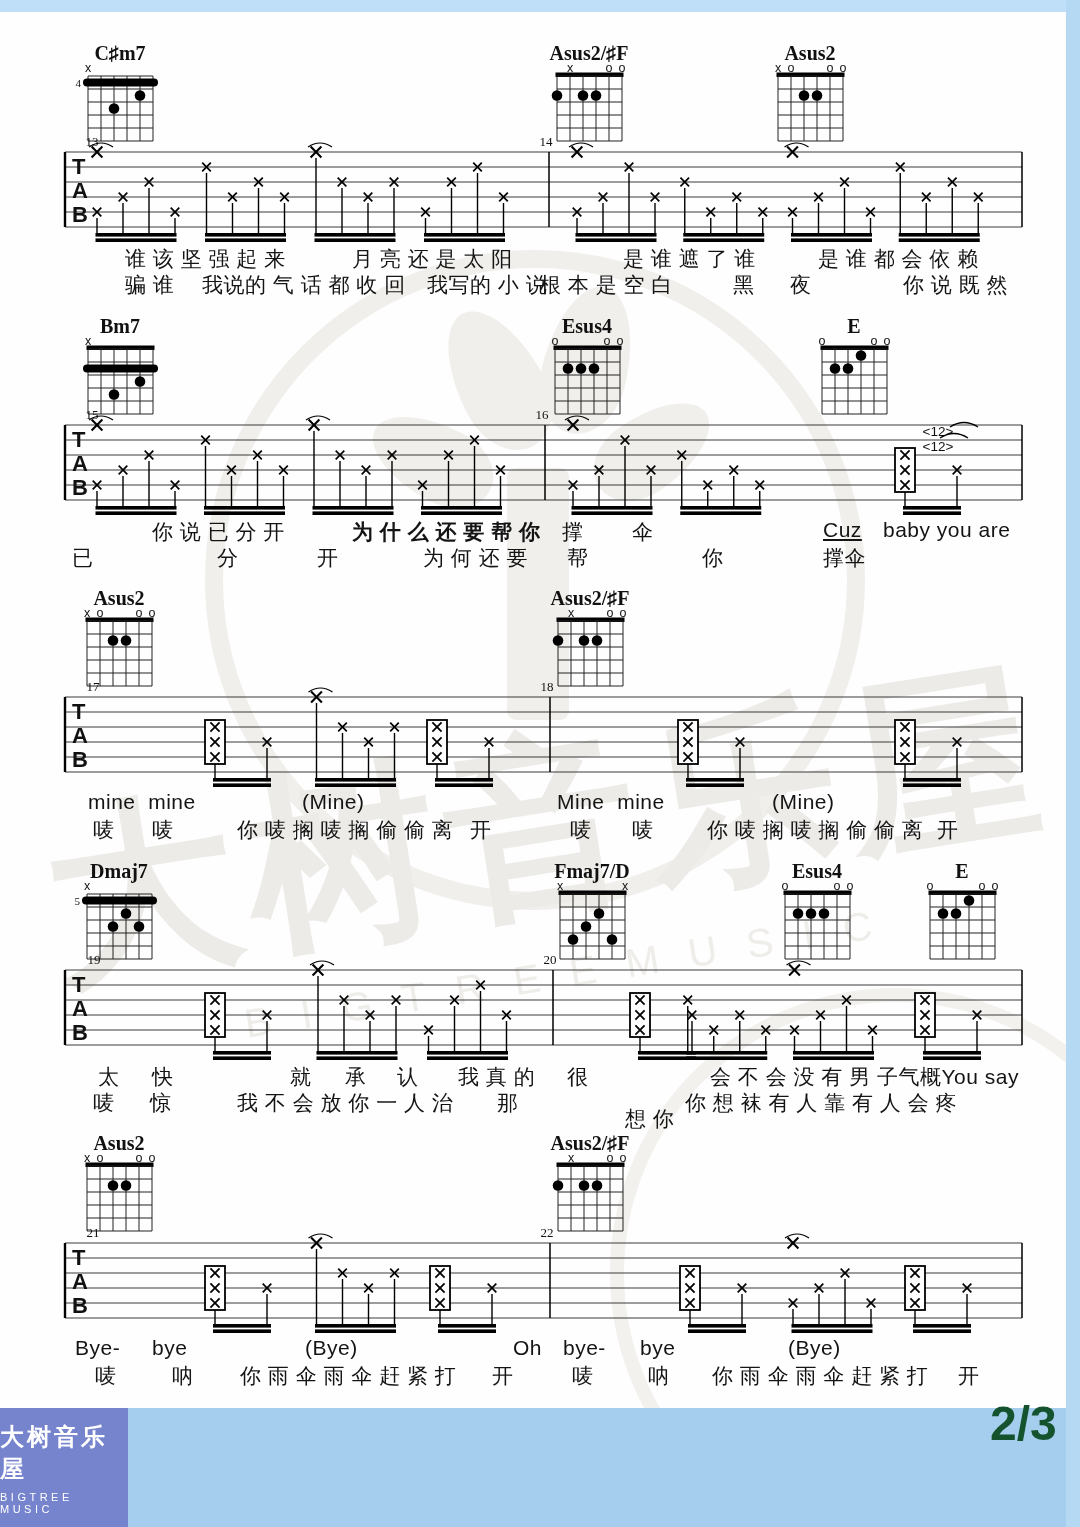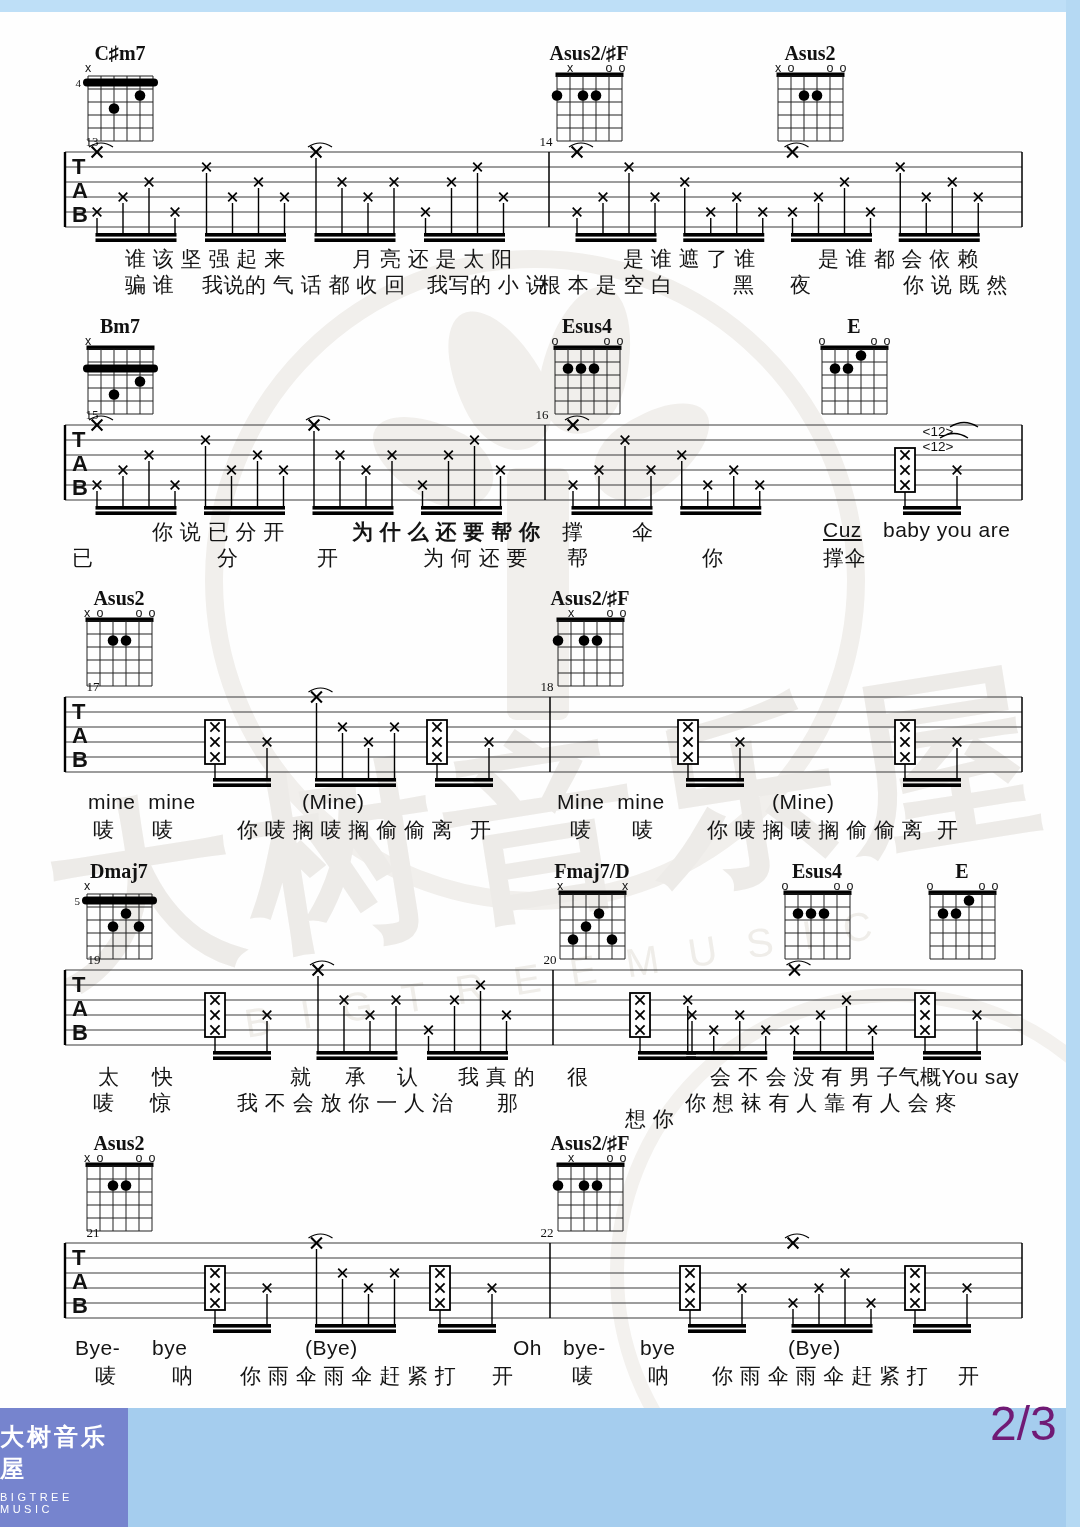--- a/index.html
+++ b/index.html
@@ -23,21 +23,21 @@
 
   #score{position:absolute;inset:0;z-index:1}
   .lyr{position:absolute;font-size:21px;color:#141414;white-space:pre;letter-spacing:0.5px}
 
   
   .footer{position:absolute;left:0;top:1408px;width:1080px;height:119px;background:#a5cdee;z-index:2}
   .brand{position:absolute;left:0;top:0;width:128px;height:119px;background:#7684ce;color:#fff;
          display:flex;flex-direction:column;justify-content:center;align-items:center}
   .brand-cn{font-size:24px;font-weight:bold;letter-spacing:3px}
   .brand-en{font-size:11px;letter-spacing:3.5px;margin-top:6px}
-  .pagenum{position:absolute;left:990px;top:1396px;font-size:48px;font-weight:400;color:#701a75;z-index:4}
+  .pagenum{position:absolute;left:990px;top:1396px;font-size:48px;font-weight:700;color:#14532d;z-index:4}
 </style>
 </head>
 <body>
 
 <div class="band-top"></div>
 <div class="band-right"></div>
 
 <div class="watermark">
   <div class="wm-ring"></div>
   <div class="wm-leaf" style="left:455px;top:305px;width:85px;height:150px;transform:rotate(-28deg)"></div>

